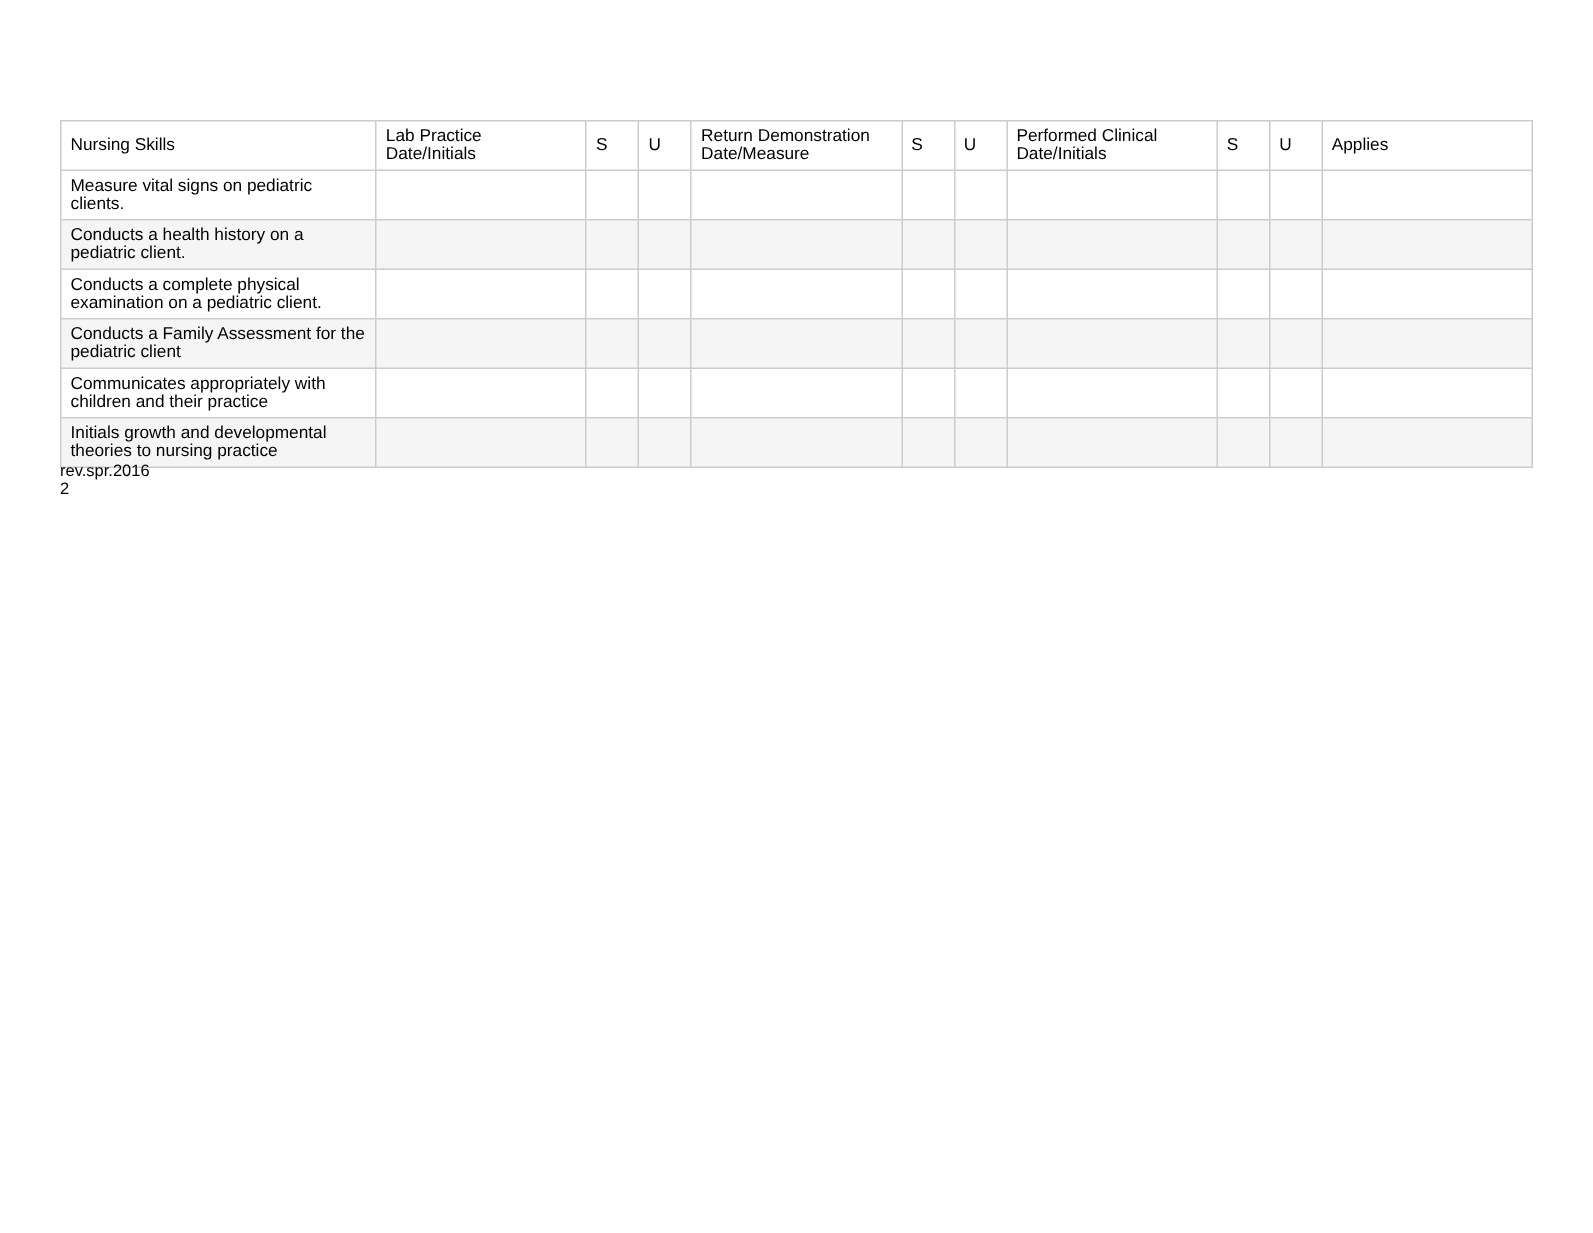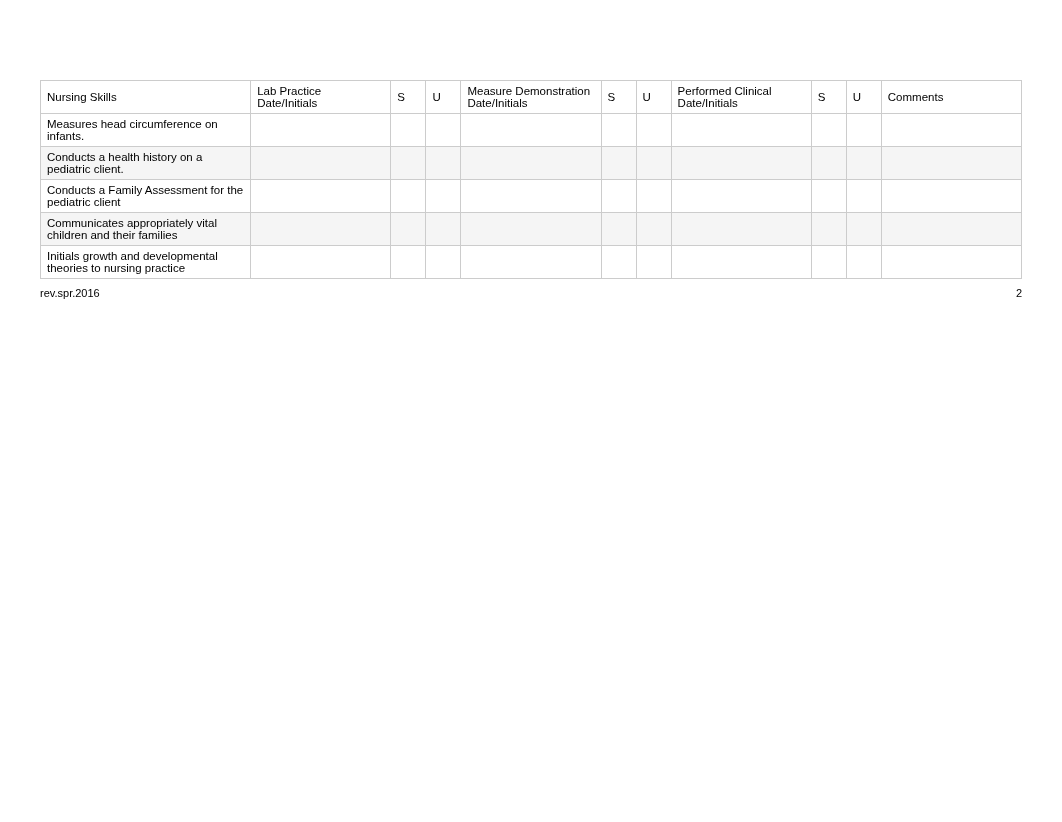--- a/index.html
+++ b/index.html
@@ -59,51 +59,52 @@
     .main-table tr:nth-child(odd) td {
       background: #fff;
     }
     .footer {
       position: absolute;
       bottom: 20px;
       left: 40px;
       right: 40px;
       display: flex;
       justify-content: space-between;
+      flex-direction: column;
     }
     .footer-left {
       font-size: 11px;
     }
     .footer-right {
       font-size: 11px;
     }
   </style>
 </head>
 <body>
 
 <div class="page-container">
   <table class="main-table">
     <thead>
       <tr id="header-row">
       <th class="nursing-skills-header">Nursing Skills</th>
           <th class="medium">Lab Practice Date/Initials</th>
           <th class="narrow">S</th>
           <th class="narrow">U</th>
-          <th class="medium">Measure Demonstration Date/Initials</th>
+          <th class="medium">Return Demonstration Date/Measure</th>
           <th class="narrow">S</th>
           <th class="narrow">U</th>
           <th class="medium">Performed Clinical Date/Initials</th>
           <th class="narrow">S</th>
           <th class="narrow">U</th>
-          <th class="medium">Comments</th>
+          <th class="medium">Applies</th>
         </tr>
     </thead>
     <tbody id="table-body">
-        <tr>
-          <td class="skill-cell">Measures head circumference on infants.</td>
+    <tr>
+          <td class="skill-cell">Measure vital signs on pediatric clients.</td>
           <td class="medium"></td>
           <td class="narrow"></td>
           <td class="narrow"></td>
           <td class="medium"></td>
           <td class="narrow"></td>
           <td class="narrow"></td>
           <td class="medium"></td>
           <td class="narrow"></td>
           <td class="narrow"></td>
           <td class="medium"></td>
@@ -115,34 +116,47 @@
           <td class="narrow"></td>
           <td class="medium"></td>
           <td class="narrow"></td>
           <td class="narrow"></td>
           <td class="medium"></td>
           <td class="narrow"></td>
           <td class="narrow"></td>
           <td class="medium"></td>
         </tr>
         <tr>
+          <td class="skill-cell">Conducts a complete physical examination on a pediatric client.</td>
+          <td class="medium"></td>
+          <td class="narrow"></td>
+          <td class="narrow"></td>
+          <td class="medium"></td>
+          <td class="narrow"></td>
+          <td class="narrow"></td>
+          <td class="medium"></td>
+          <td class="narrow"></td>
+          <td class="narrow"></td>
+          <td class="medium"></td>
+        </tr>
+        <tr>
           <td class="skill-cell">Conducts a Family Assessment for the pediatric client</td>
           <td class="medium"></td>
           <td class="narrow"></td>
           <td class="narrow"></td>
           <td class="medium"></td>
           <td class="narrow"></td>
           <td class="narrow"></td>
           <td class="medium"></td>
           <td class="narrow"></td>
           <td class="narrow"></td>
           <td class="medium"></td>
         </tr>
         <tr>
-          <td class="skill-cell">Communicates appropriately vital children and their families</td>
+          <td class="skill-cell">Communicates appropriately with children and their practice</td>
           <td class="medium"></td>
           <td class="narrow"></td>
           <td class="narrow"></td>
           <td class="medium"></td>
           <td class="narrow"></td>
           <td class="narrow"></td>
           <td class="medium"></td>
           <td class="narrow"></td>
           <td class="narrow"></td>
           <td class="medium"></td>

